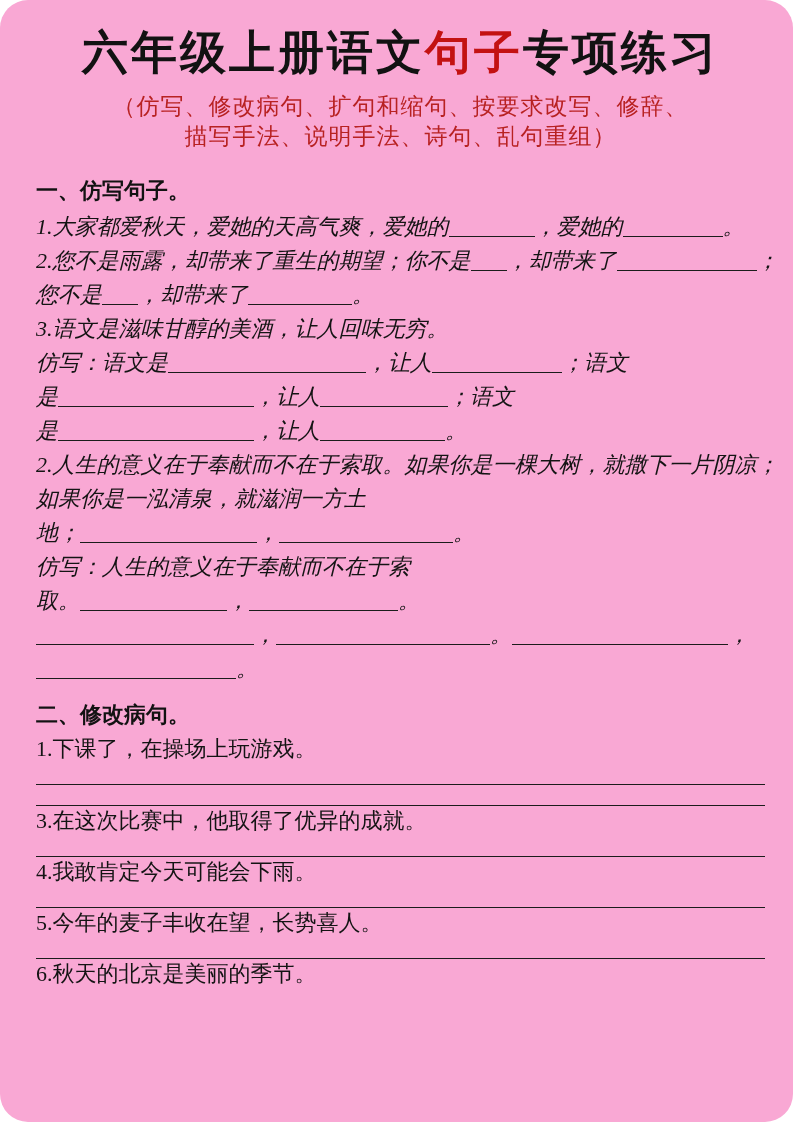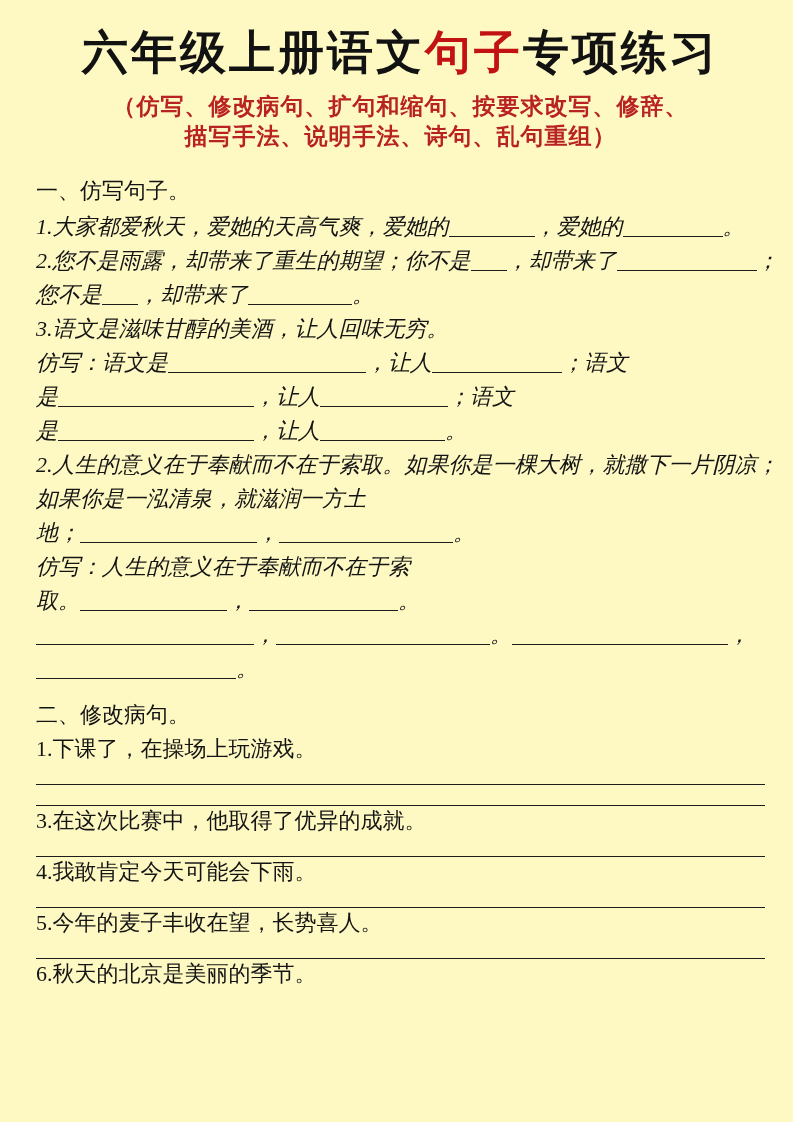--- a/index.html
+++ b/index.html
@@ -6,53 +6,54 @@
     margin: 0;
     padding: 0;
     background: #ffffff;
   }
   .page {
     position: relative;
     width: 793px;
     height: 1122px;
     box-sizing: border-box;
     padding: 16px 28px 0 36px;
-    background: #fef9c3;
+    background: #f9a8d4;
     overflow: hidden;
     font-family: "Liberation Serif", "DejaVu Serif", serif;
     color: #141414;
+    border-radius: 28px;
   }
   
   .title {
     margin: 8px 0 10px 0;
     text-align: center;
     font-size: 46px;
     line-height: 58px;
     font-weight: bold;
     letter-spacing: 3px;
     color: #121212;
     white-space: nowrap;
   }
   .title .highlight {
     color: var(--accent, #c31212);
   }
   .subtitle {
     text-align: center;
-    font-weight: bold;
+    font-weight: normal;
     font-size: 23px;
     line-height: 30px;
     color: var(--subtitle, #b82222);
     margin-bottom: 24px;
     letter-spacing: 1px;
   }
   
   .section-heading {
     font-size: 22px;
     line-height: 30px;
-    font-weight: normal;
+    font-weight: bold;
     margin: 14px 0 4px 0;
     color: #121212;
   }
   
   .line {
     font-size: 22px;
     line-height: 34px;
     height: 34px;
     white-space: nowrap;
     font-style: italic;

